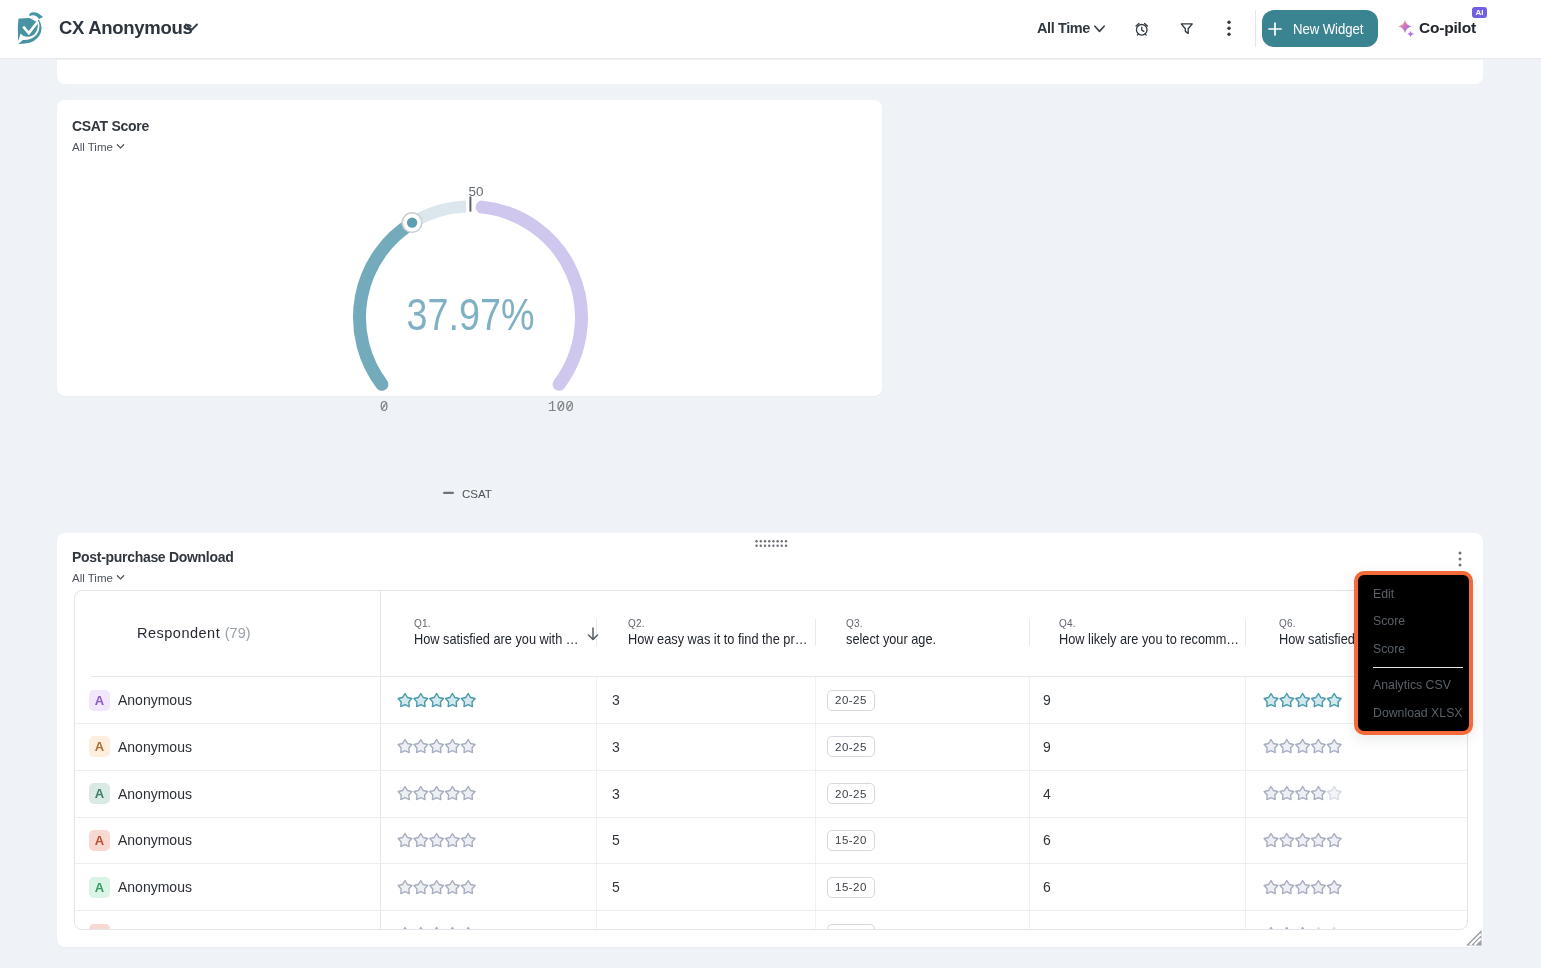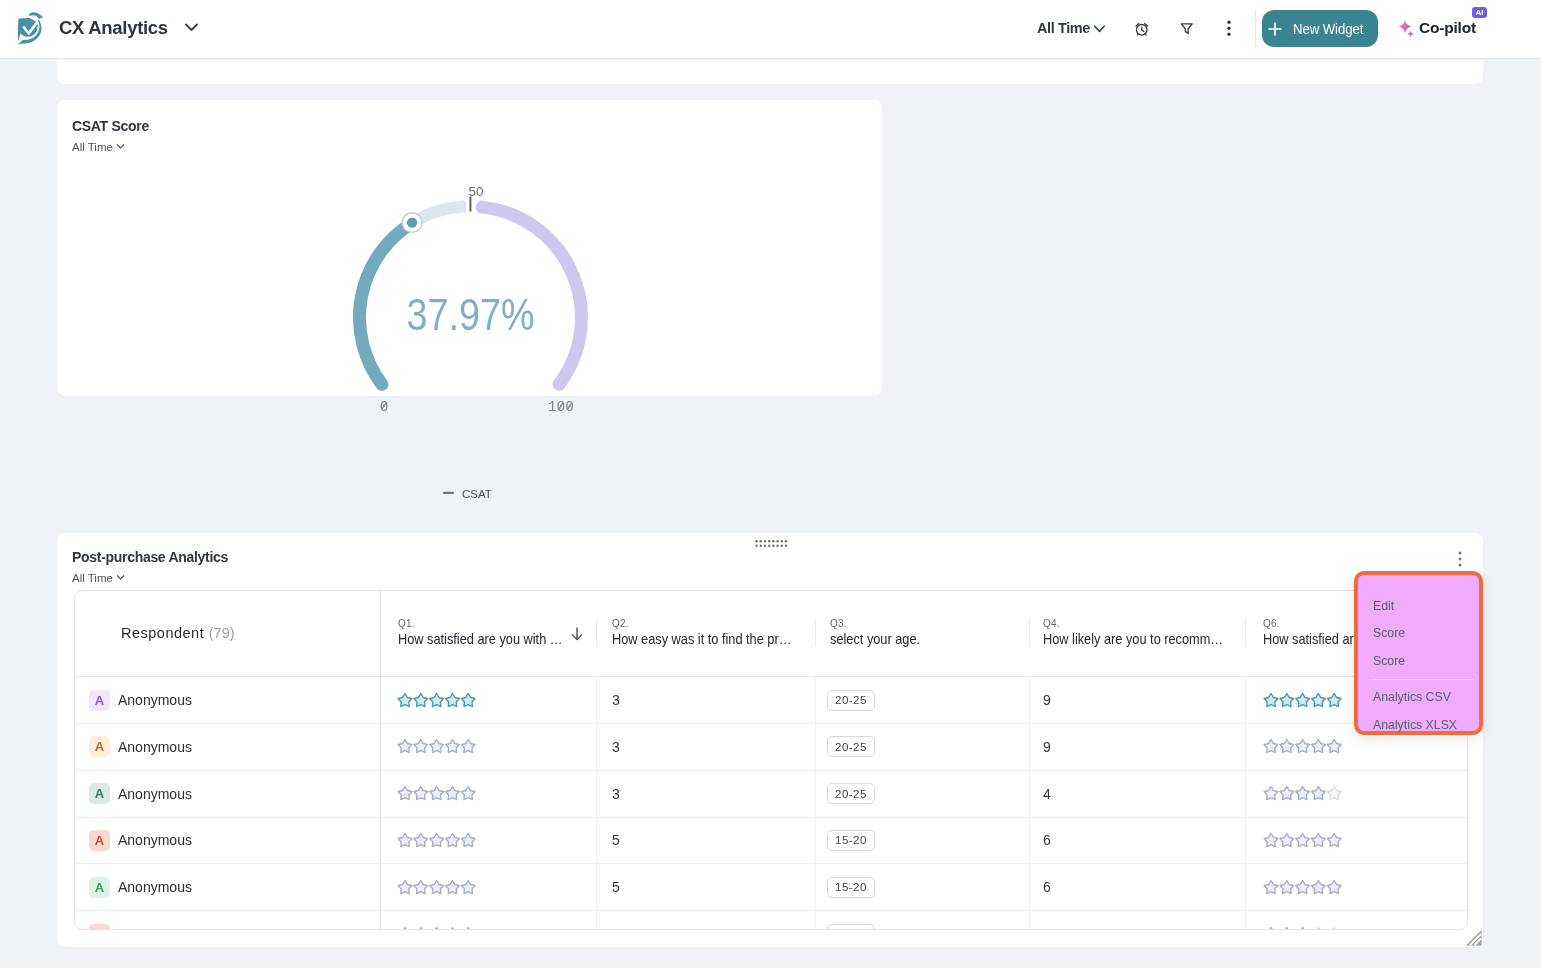--- a/index.html
+++ b/index.html
@@ -24,32 +24,32 @@
   .csat { left:57px; top:100px; width:825px; height:296px; }
   .tcard { left:57px; top:533px; width:1426px; height:414px; }
   .wtitle { position:absolute; left:15px; font-size:14px; font-weight:bold; color:#31373e; letter-spacing:-.3px; }
   .wsub { position:absolute; left:15px; font-size:11.5px; color:#4d535b; }
   .wsub svg { vertical-align:1px; }
 
   
   .tbl { position:absolute; left:17px; top:57px; width:1394px; height:340px; border:1px solid #e2e4e8; border-radius:8px; overflow:hidden; background:#fff; }
   .vl { position:absolute; top:86px; bottom:0; width:1px; background:#eef0f3; }
   .hvl { position:absolute; top:28px; height:27px; width:1px; background:#e8eaee; }
-  .hdr { position:absolute; left:0; top:0; width:100%; height:86px; border-bottom:1px solid #e6e8eb; }
+  .hdr { position:absolute; left:16px; top:0; width:100%; height:86px; border-bottom:1px solid #e6e8eb; }
   .qlab { position:absolute; top:27px; font-size:10px; color:#60666e; letter-spacing:.2px; }
   .qtxt { position:absolute; top:40px; font-size:14.5px; color:#22272e; white-space:nowrap; transform:scaleX(.88); transform-origin:0 50%; }
   .row { position:absolute; left:0; width:100%; height:47px; border-bottom:1px solid #eceef1; }
   .cell { position:absolute; top:0; height:100%; display:flex; align-items:center; }
   .av { width:21px; height:21px; border-radius:5px; font-size:13px; font-weight:bold; display:flex; align-items:center; justify-content:center; margin-right:8px; }
   .aname { font-size:14px; color:#2b3036; }
   .num { font-size:14px; color:#30353c; }
   .pill { height:21px; padding:0 7px; border:1px solid #d5d8dd; border-radius:5px; font-size:11.5px; color:#3c4249; display:flex; align-items:center; letter-spacing:.5px; }
 
   
-  .popup { position:absolute; left:1354px; top:571px; width:129px; height:164px; background:#f0abfc; border:4px solid #f46a38; border-radius:10px; box-shadow:0 4px 14px rgba(30,40,60,.10); padding-top:18px; }
+  .popup { position:absolute; left:1354px; top:571px; width:119px; height:164px; background:#000000; border:4px solid #f46a38; border-radius:10px; box-shadow:0 4px 14px rgba(30,40,60,.10); padding-top:6px; }
   .popup .it { height:27.4px; line-height:27.4px; padding-left:15px; font-size:12.3px; color:#586069; }
   .popup .sep { height:1px; background:#e3e5e9; margin:4px 6px 4px 15px; }
   .sg { fill:#edeff4; stroke:#a7aebf; }
   .st { fill:#d2e8ee; stroke:#4b9aab; }
   .sl { fill:#f3f4f7; stroke:#d8dce3; }
 </style>
 </head>
 <body>
 <svg width="0" height="0" style="position:absolute">
     <defs>
@@ -70,21 +70,21 @@
 </defs>
   </svg>
 
 <div class="nav">
   <svg class="abs" style="left:15px;top:11px" width="31" height="37" viewBox="0 0 40 44" preserveAspectRatio="none">
     <path fill="#4793a3" d="M4.3,10.2 Q4.5,8.9 5.9,8.8 L18.8,8.3 L28.9,13.5 Q29.6,16.3 29.3,19.0 Q28.8,24.6 24.8,27.9 Q20.5,31.2 15.2,30.7 Q10.2,30.3 7.0,26.8 L4.4,35.8 Q3.5,30.5 3.8,25.2 Q3.4,20 4.0,14.8 Z"></path>
     <path fill="none" stroke="#fff" stroke-width="3.3" d="M10.6,18.6 L17.9,26.4 L28.9,13.3"></path>
     <path fill="#4793a3" d="M18.6,3.2 C22.6,0.8 28.2,1.2 31.6,4.0 L36.3,7.0 L30.8,9.6 C29.3,7.0 26.2,5.2 23.0,5.2 C21.4,5.2 19.9,5.5 18.6,6.2 Z"></path>
     <path fill="#4793a3" d="M30.7,10.4 C33.2,13.6 34.5,17.9 34.1,22.0 C33.4,28.0 29.3,33.2 23.5,35.9 C18.9,38.0 12.6,38.9 3.6,39.3 C6.8,37.2 8.7,35.8 9.8,34.4 C16.9,34.8 23.4,32.6 27.5,28.4 C30.2,25.6 31.6,21.8 31.5,17.9 C31.4,15.4 30.6,12.8 29.3,11.1 Z"></path>
   </svg>
-  <div class="brand">CX Analytics</div>
+  <div class="brand">CX Anonymous</div>
   <svg class="nav-chev" width="15" height="11" viewBox="0 0 15 11">
       <path d="M2,2.5 L7.5,8 L13,2.5" fill="none" stroke="#3a424a" stroke-width="2" stroke-linecap="round" stroke-linejoin="round"></path>
     </svg>
 
   <div class="alltime">All Time</div>
   <svg class="abs" style="left:1093px;top:24px" width="13" height="10" viewBox="0 0 14 10">
       <path d="M2,2 L7,7.5 L12,2" fill="none" stroke="#3a424a" stroke-width="1.8" stroke-linecap="round" stroke-linejoin="round"></path>
     </svg>
 
   <svg class="abs" style="left:1134px;top:21px" width="15.5" height="15.5" viewBox="0 0 24 24" fill="none" stroke="#333b42" stroke-width="2" stroke-linecap="round">
@@ -180,21 +180,21 @@
         <circle cx="31.0" cy="6.8" r="1.2"></circle>
       </g>
     </svg>
   <svg class="abs" style="left:1400px;top:18px" width="6" height="16" viewBox="0 0 6 16">
       <g fill="#70757c">
         <circle cx="3" cy="2" r="1.5"></circle>
         <circle cx="3" cy="8" r="1.5"></circle>
         <circle cx="3" cy="14" r="1.5"></circle>
       </g>
     </svg>
-  <div class="wtitle" style="top:16px">Post-purchase Analytics</div>
+  <div class="wtitle" style="top:16px">Post-purchase Download</div>
   <div class="wsub" style="top:39px">All Time <svg width="9" height="7" viewBox="0 0 10 7">
         <path d="M1.5,1.5 L5,5 L8.5,1.5" fill="none" stroke="#4d535b" stroke-width="1.4" stroke-linecap="round"></path>
       </svg></div>
 
   <div class="tbl">
     <div class="vl" style="left:305px;top:0;background:#e3e5e8"></div>
     <div class="vl" style="left:521px"></div>
     <div class="vl" style="left:740px"></div>
     <div class="vl" style="left:954px"></div>
     <div class="vl" style="left:1170px"></div>
@@ -422,14 +422,14 @@
     <path d="M4,16 L15,5 M8.5,16 L15,9.5" stroke="#fff" stroke-width="2"></path>
   </svg>
 </div>
 
 <div class="popup">
   <div class="it">Edit</div>
   <div class="it">Score</div>
   <div class="it">Score</div>
   <div class="sep"></div>
   <div class="it">Analytics CSV</div>
-  <div class="it">Analytics XLSX</div>
+  <div class="it">Download XLSX</div>
 </div>
 
 </body></html>

